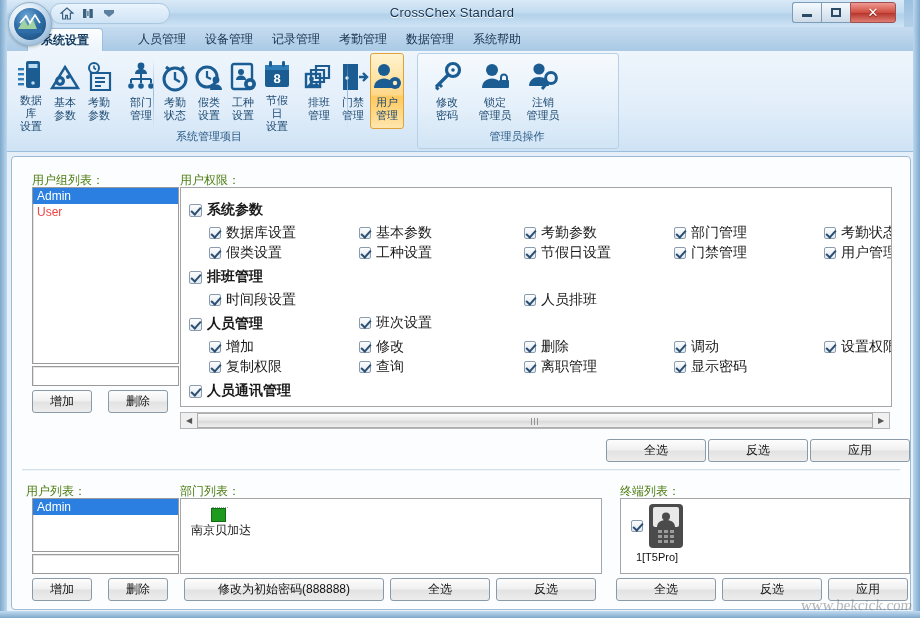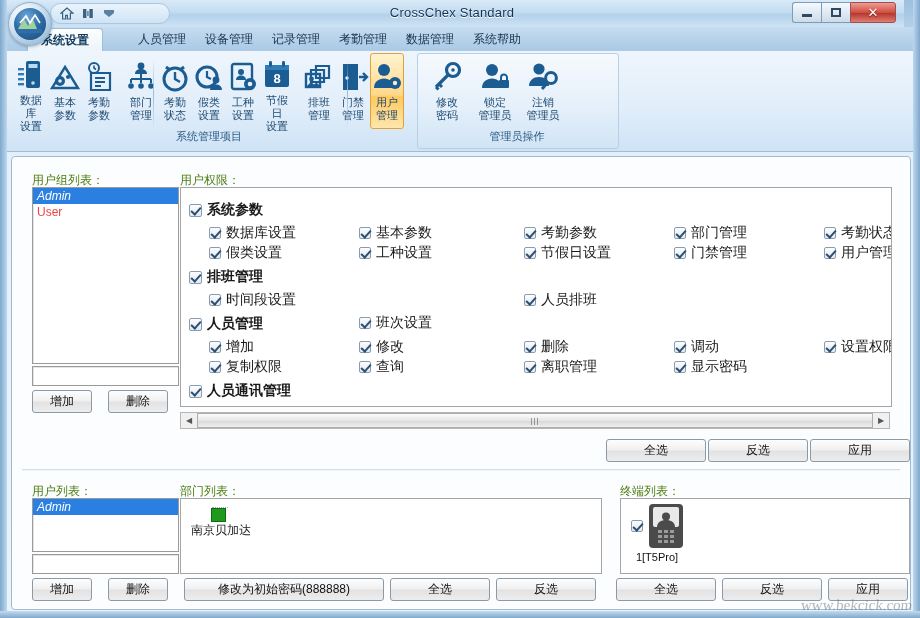--- a/index.html
+++ b/index.html
@@ -87,21 +87,21 @@
   .content{position:absolute;left:11px;top:156px;width:898px;height:452px;
     background:#fbfdfe;border:1px solid #9dbad4;border-radius:4px;
     box-shadow:inset 0 0 0 1px #fff;}
   .divider{position:absolute;left:10px;right:10px;height:2px;
     background:linear-gradient(180deg,#c3d5e4,#ffffff);}
 
   .flabel{position:absolute;font-size:12px;color:#4d7c0f;}
   .listbox{position:absolute;background:#fff;border:1px solid #9a9a9a;
     box-shadow:inset 1px 1px 0 #e4e4e4;overflow:hidden;}
   .listitem{height:16px;line-height:16px;padding-left:4px;font-size:12px;color:#ef4444;}
-  .listitem.sel{background:#2a7fe0;color:#fff;font-style:italic;}
+  .listitem.sel{background:#2a7fe0;color:#fff;}
   .textbox{position:absolute;background:#fff;border:1px solid #9a9a9a;
     box-shadow:inset 1px 1px 0 #e4e4e4;}
 
   .btn{position:absolute;height:21px;border:1px solid #8a9aa8;border-radius:3px;
     background:linear-gradient(180deg,#fdfdfd 0%,#f0f0f0 48%,#e2e2e2 52%,#ededed 100%);
     font-size:12px;color:#111;display:flex;align-items:center;justify-content:center;
     cursor:default;font-family:"Liberation Sans","DejaVu Sans",sans-serif;}
 
   
   .permpanel{position:absolute;background:#fff;border:1px solid #a5a5a5;overflow:hidden;}
@@ -565,21 +565,21 @@
       </div>
       <div class="hs-arrow">▶</div>
     </div>
 
     <div class="btn" style="left:594px;top:282px;width:98px;">全选</div>
     <div class="btn" style="left:696px;top:282px;width:98px;">反选</div>
     <div class="btn" style="left:798px;top:282px;width:98px;">应用</div>
 
     <div class="divider" style="top:312px;"></div>
 
-    <div class="flabel" style="left:20px;top:326px;text-align:right;">用户列表：</div>
+    <div class="flabel" style="left:14px;top:326px;text-align:right;">用户列表：</div>
     <div class="listbox" style="left:20px;top:341px;width:145px;height:52px;">
       <div class="listitem sel">Admin</div>
     </div>
     <div class="textbox" style="left:20px;top:397px;width:145px;height:18px;"></div>
     <div class="btn" style="left:20px;top:421px;width:58px;">增加</div>
     <div class="btn" style="left:96px;top:421px;width:58px;">删除</div>
 
     <div class="flabel" style="left:168px;top:326px;">部门列表：</div>
     <div class="treebox" style="left:168px;top:341px;width:420px;height:74px;">
       <div class="treerow" style="left:10px;top:8px;flex-direction:column;">

